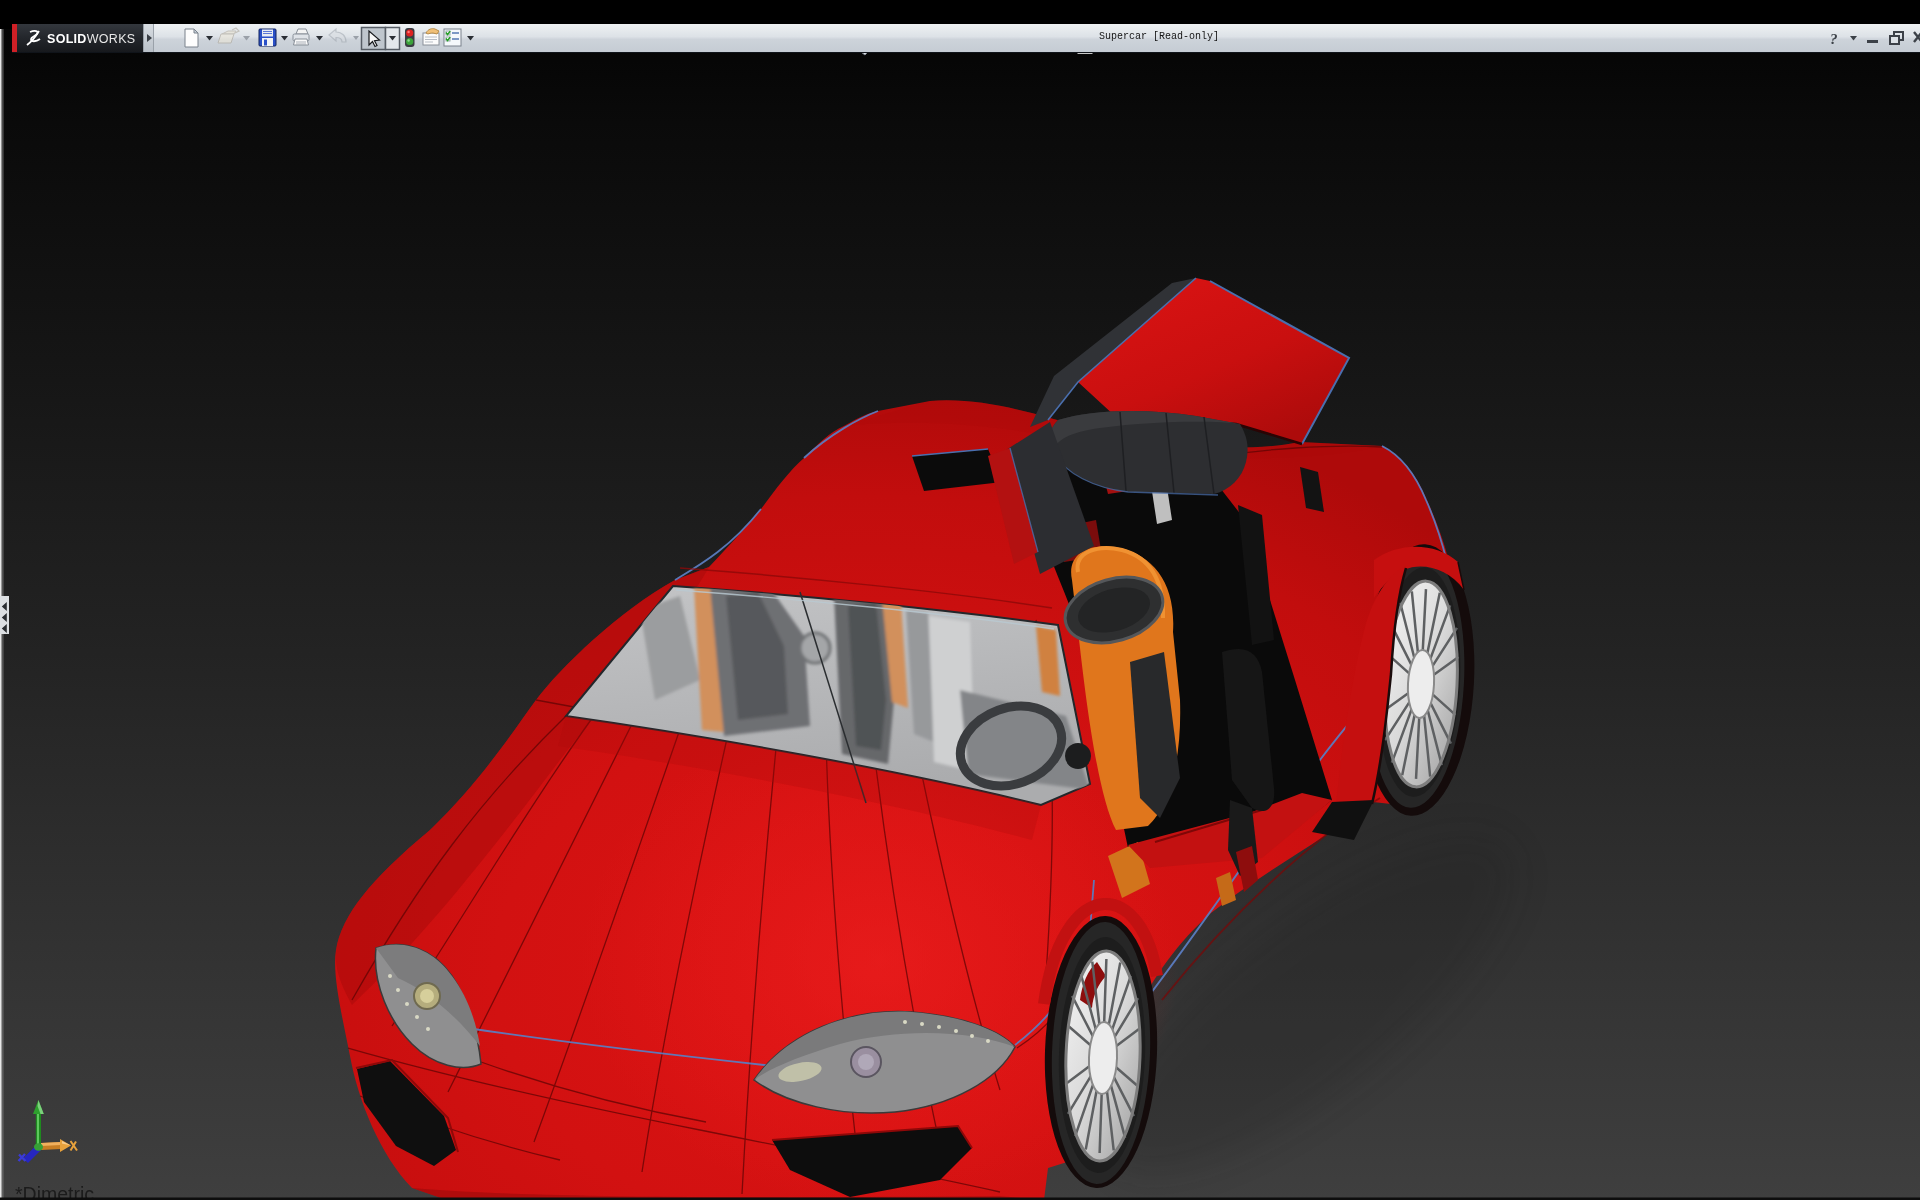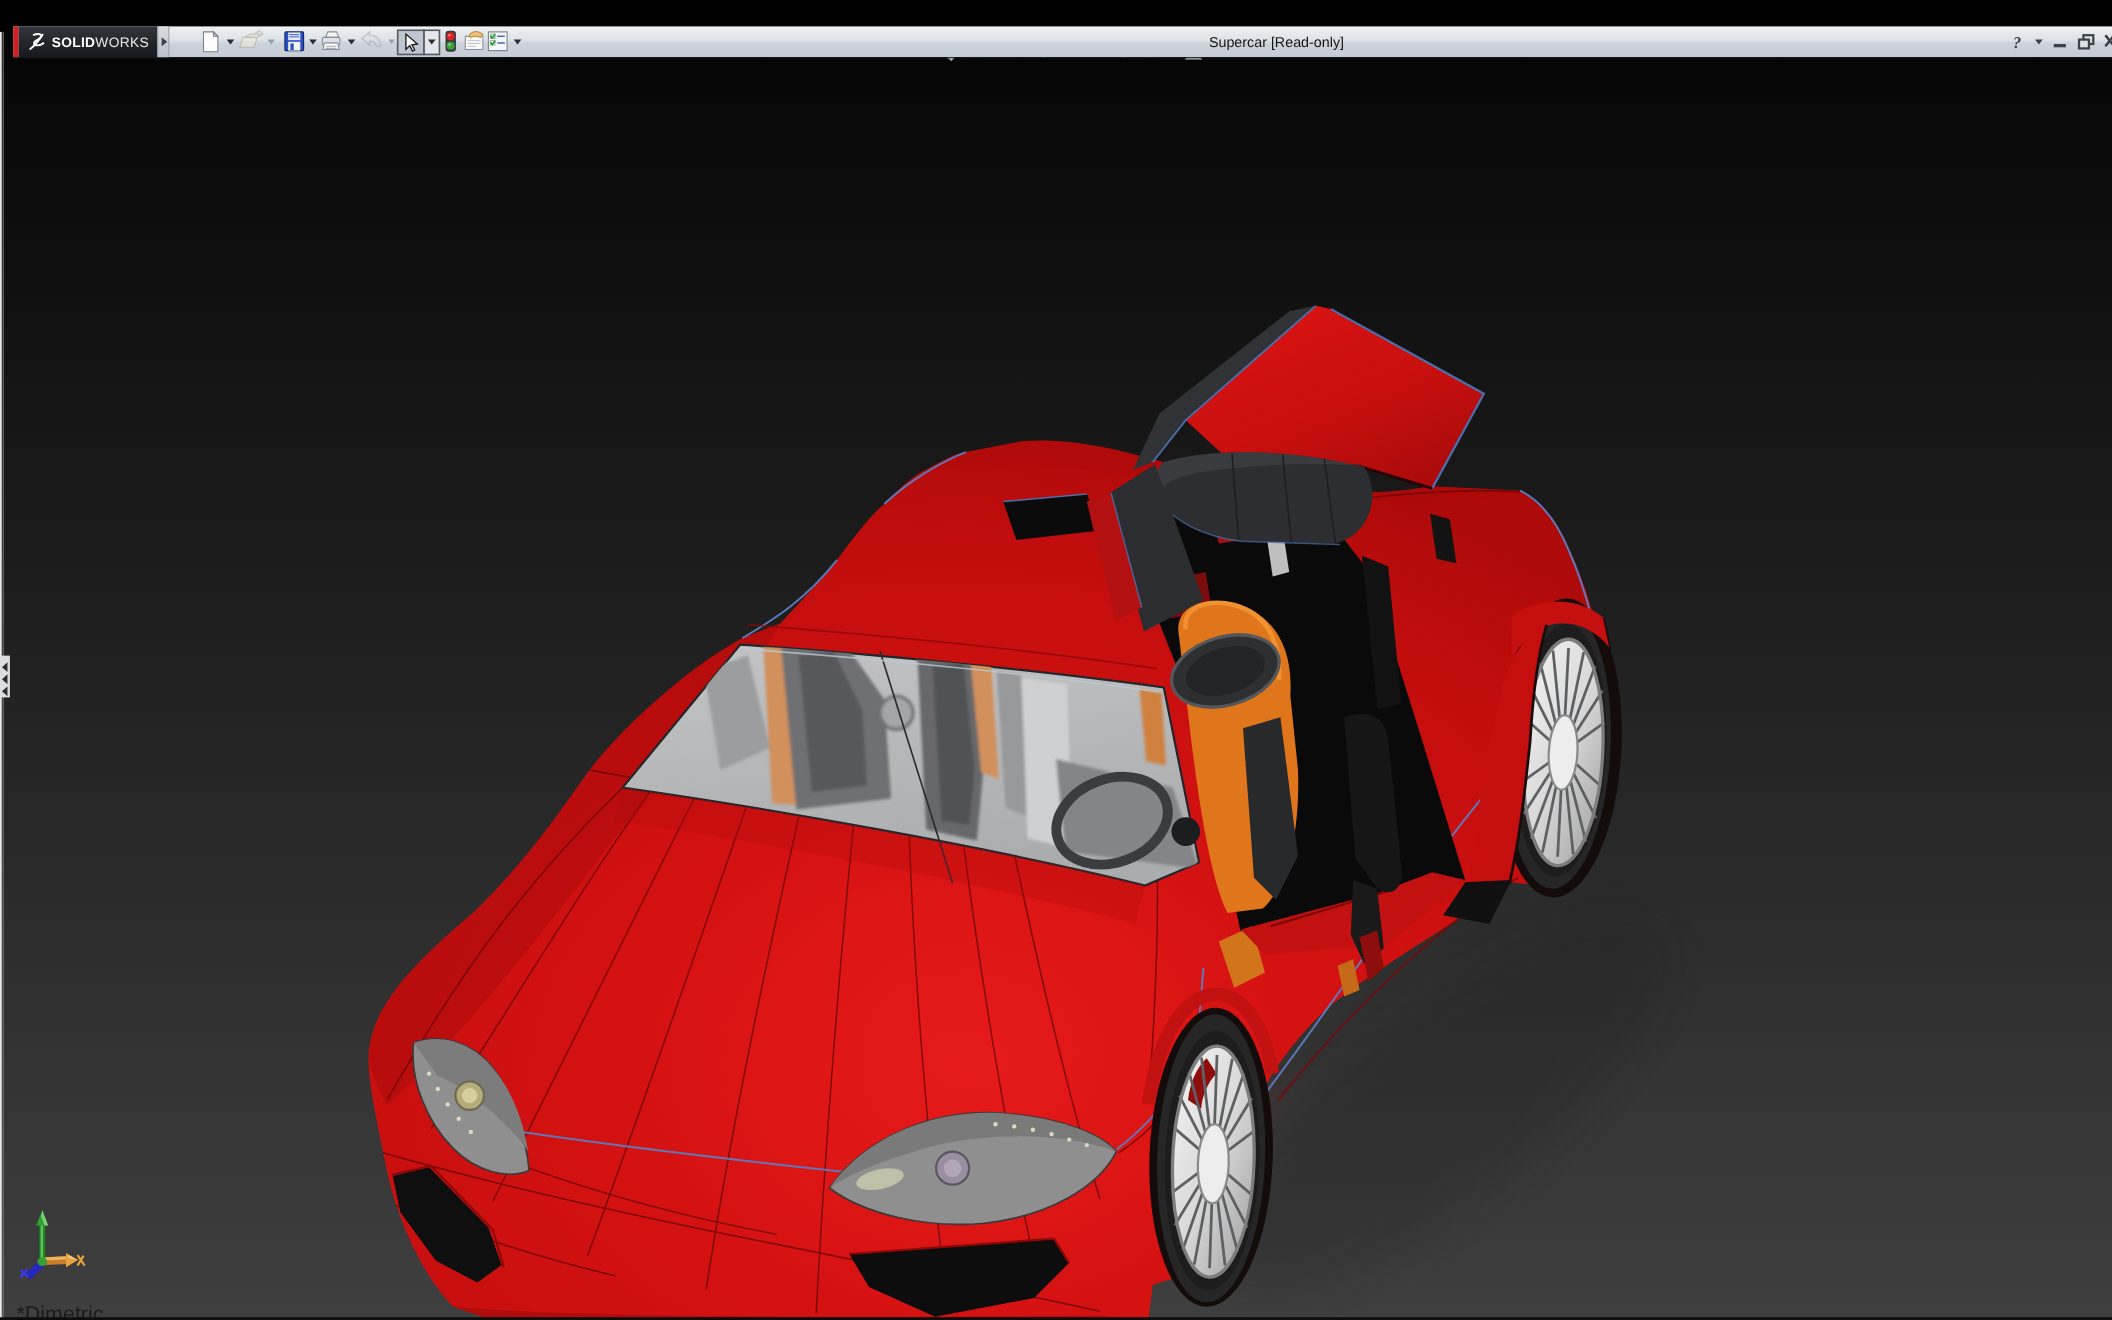--- a/index.html
+++ b/index.html
@@ -12,21 +12,21 @@
     border-bottom:1px solid #10141a;margin-top:24px;}
   #redstripe{position:absolute;left:0;top:0;width:5px;height:28px;background:#cf2026;}
   #logoblock{position:absolute;left:5px;top:0;width:126px;height:28px;
     background:linear-gradient(180deg,#33373d 0%,#23262b 50%,#17191d 100%);}
   #logoblock .sw{position:absolute;left:30px;top:7.5px;color:#fff;font-size:12.5px;letter-spacing:0.3px;}
   #logoblock .sw b{font-weight:bold;}
   #logoblock .sw span{color:#e8e8e8;font-weight:normal;}
   #flyout{position:absolute;left:131px;top:0;width:11px;height:28px;
     background:linear-gradient(180deg,#d8dde2,#b9c0c8);border-left:1px solid #9aa1a9;border-right:1px solid #9aa1a9;}
   #flyout:after{content:"";position:absolute;left:3px;top:10px;border-left:5px solid #3a3f46;border-top:4px solid transparent;border-bottom:4px solid transparent;}
-  .ttext{position:absolute;top:7px;left:1087px;font-size:13px;color:#141414;}
+  .ttext{position:absolute;top:7px;left:1087px;font-size:10px;color:#141414;font-family:Liberation Mono, monospace;}
 </style>
 </head>
 <body>
 <div id="viewport"></div>
 <div id="carsvg" style="position:absolute;left:0;top:0;width:1920px;height:1200px;">
 <svg width="1920" height="1200" viewBox="0 0 1920 1200">
 <defs>
   <radialGradient id="bodyG" cx="0.48" cy="0.72" r="0.75">
     <stop offset="0" stop-color="#dd1414"></stop>
     <stop offset="0.45" stop-color="#d21111"></stop>

